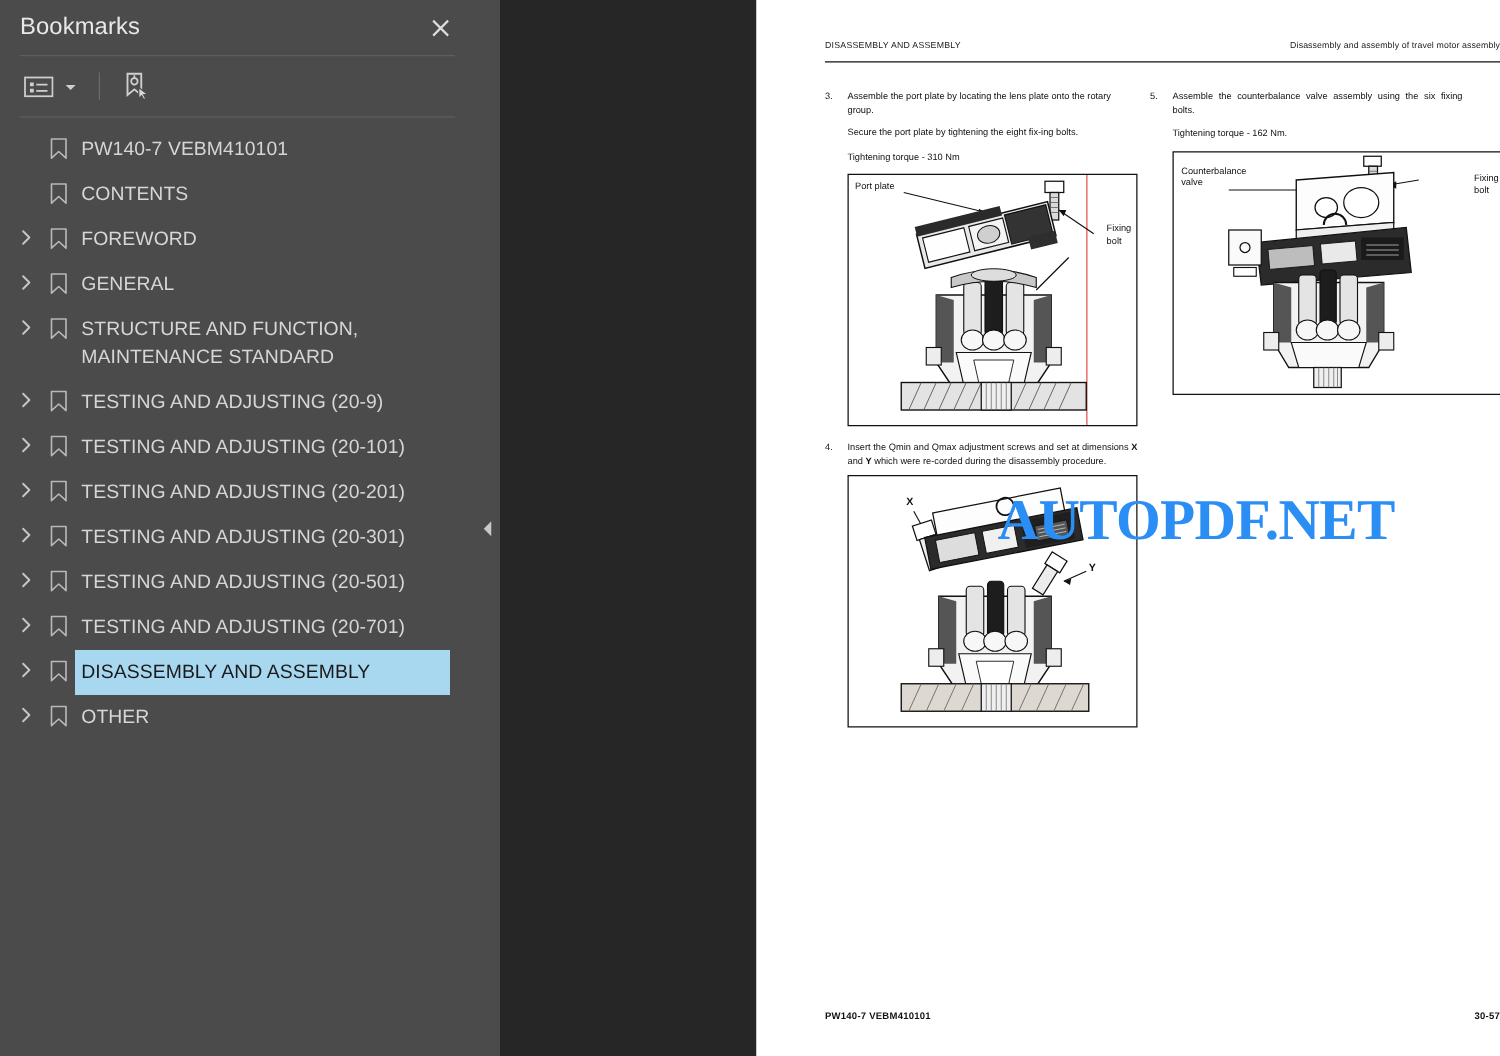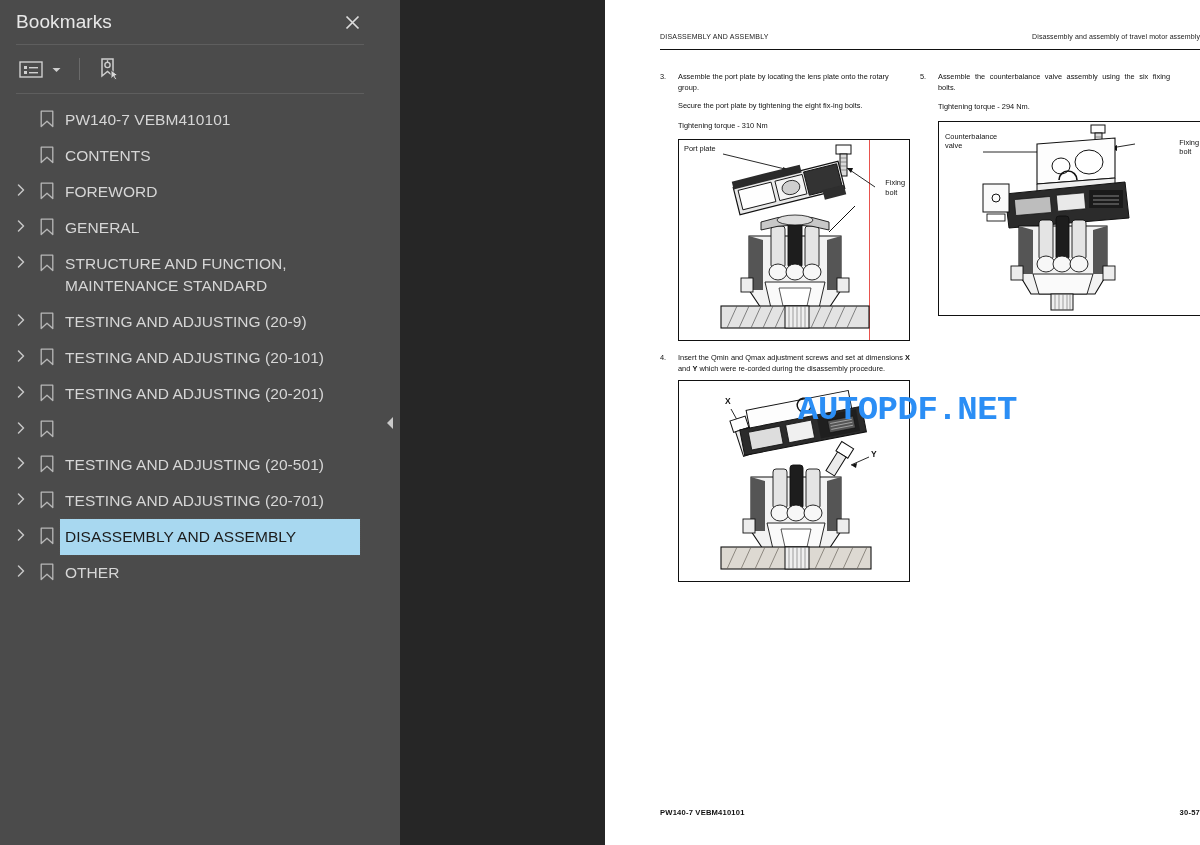--- a/index.html
+++ b/index.html
@@ -260,26 +260,26 @@
     top: 0; bottom: 0;
     width: 1px;
     background: #e8534e;
   }
 
   
   #watermark {
     position: absolute;
     left: 418px;
     top: 393px;
-    font-size: 34px;
+    font-size: 46px;
     font-weight: bold;
     color: #2b8ef5;
     letter-spacing: -0.5px;
     z-index: 20;
-    font-family: Liberation Mono, monospace;
+    font-family: Liberation Serif, serif;
     pointer-events: none;
     line-height: 1;
   }
 
   svg { display: block; }
 </style>
 </head>
 <body>
 
 <div id="app">
@@ -427,20 +427,21 @@
           <div class="bm-toggle">
             <svg width="10" height="14" viewBox="0 0 10 14">
               <path d="M2.5 2 L7.5 7 L2.5 12" fill="none" stroke="#c6c6c6" stroke-width="1.5" stroke-linecap="round" stroke-linejoin="round"></path>
             </svg>
           </div>
           <div class="bm-ico">
             <svg width="14" height="18" viewBox="0 0 14 18">
               <path d="M1.2 1.2 L12.8 1.2 L12.8 16.5 L7 11.2 L1.2 16.5 Z" fill="none" stroke="#b8b8b8" stroke-width="1.3" stroke-linejoin="round"></path>
             </svg>
           </div>
+          <div class="bm-label">TESTING AND ADJUSTING (20-301)</div>
         </div>
         <div class="bm-row">
           <div class="bm-toggle">
             <svg width="10" height="14" viewBox="0 0 10 14">
               <path d="M2.5 2 L7.5 7 L2.5 12" fill="none" stroke="#c6c6c6" stroke-width="1.5" stroke-linecap="round" stroke-linejoin="round"></path>
             </svg>
           </div>
           <div class="bm-ico">
             <svg width="14" height="18" viewBox="0 0 14 18">
               <path d="M1.2 1.2 L12.8 1.2 L12.8 16.5 L7 11.2 L1.2 16.5 Z" fill="none" stroke="#b8b8b8" stroke-width="1.3" stroke-linejoin="round"></path>
@@ -649,21 +650,21 @@
           </svg>
         </div>
       </div>
 
       <div class="col" id="col-right">
 
         <div class="step">
           <div class="step-num">5.</div>
           <div class="step-body">
             <p class="justify">Assemble the counterbalance valve assembly using the six fixing bolts.</p>
-            <p class="tq">Tightening torque - 294 Nm.</p>
+            <p class="tq">Tightening torque - 162 Nm.</p>
           </div>
         </div>
 
         <div class="figbox" style="margin-top:8px; margin-left:18px; width:267px; height:195px;">
           <div class="fig-cap" style="left:6px; top:10px; white-space:pre-line;">Counterbalance
 valve</div>
           <div class="fig-cap" style="right:5px; top:16px; white-space:pre-line;">Fixing
 bolt</div>
 
           <svg viewBox="0 0 240 195" width="240" height="195" style="position:absolute;left:0;top:0;">

